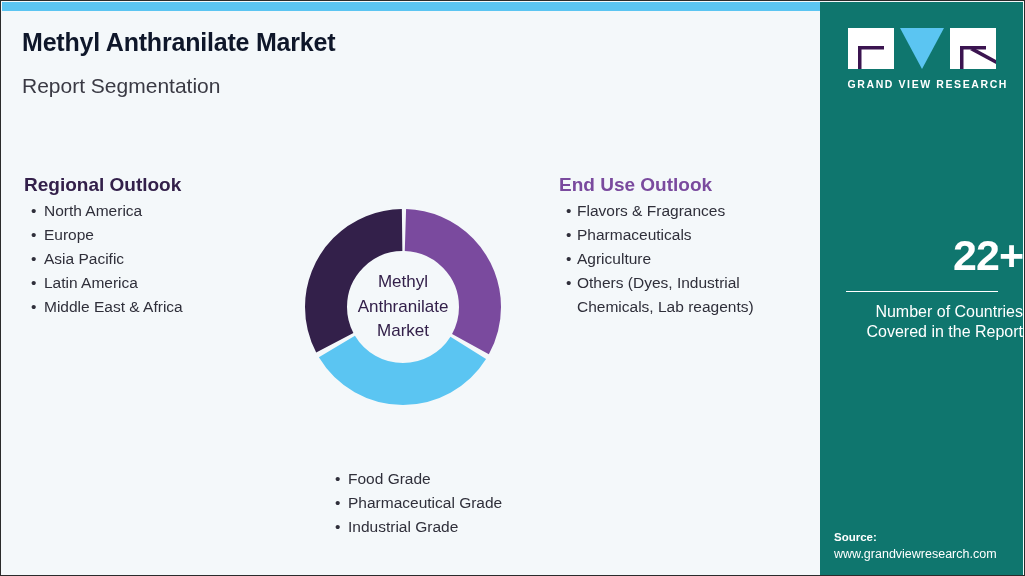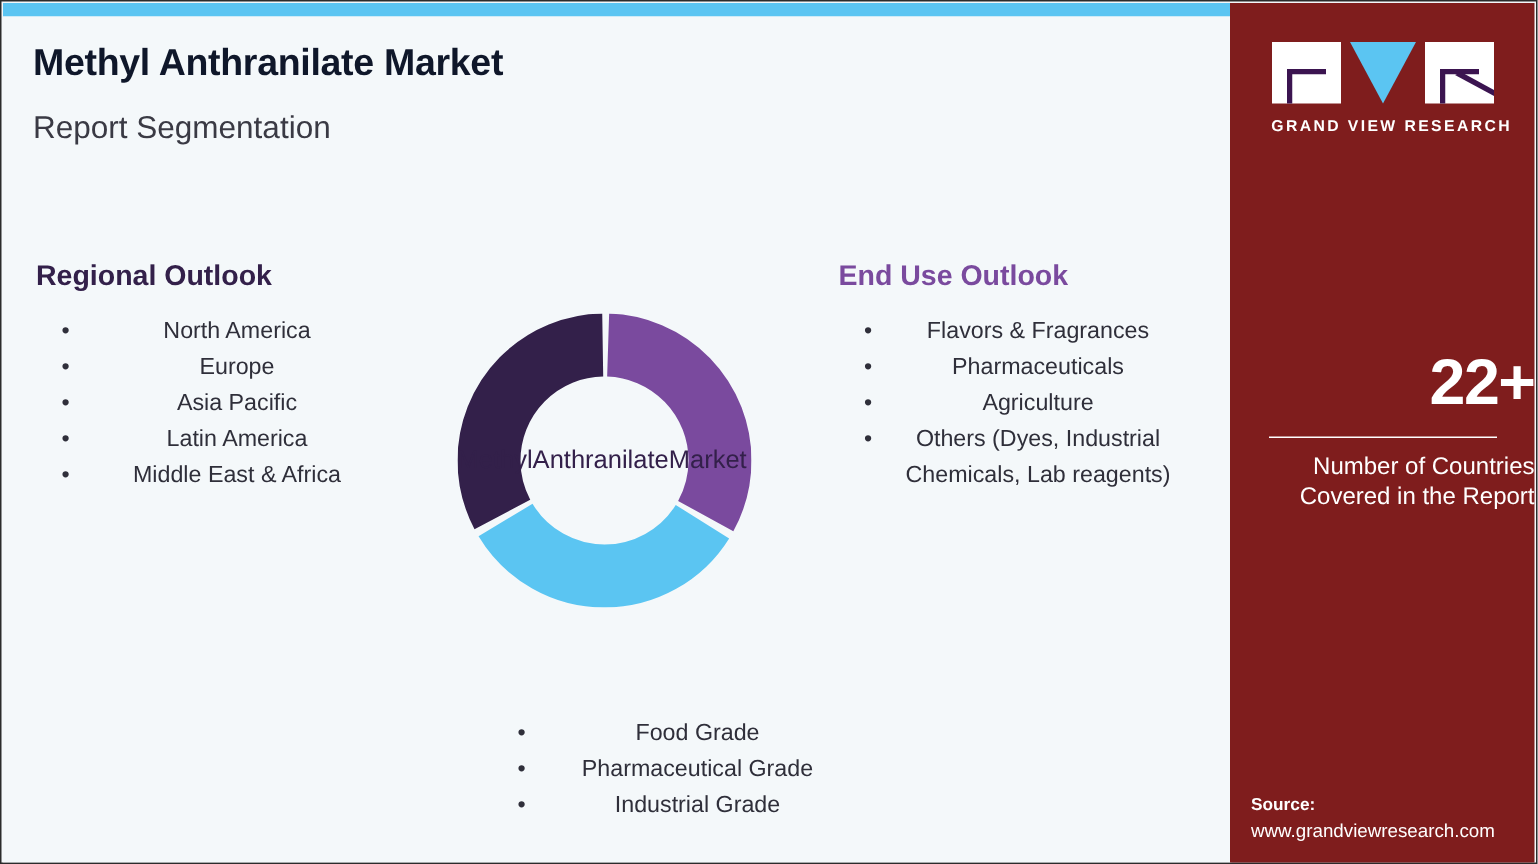--- a/index.html
+++ b/index.html
@@ -68,23 +68,22 @@
   
   .outlook { position: absolute; }
   .outlook-title {
     font-size: 19px;
     font-weight: bold;
     margin: 0 0 2px 0;
     line-height: 1.25;
   }
   .outlook-list {
     list-style: none;
-    margin: 12px;
+    margin: 2px;
     padding: 0;
-    text-align: center;
   }
   .outlook-list li {
     font-size: 15.5px;
     color: #2f2f3a;
     line-height: 1.55;
     padding-left: 14px;
     position: relative;
   }
   .outlook-list li::before {
     content: "\2022";
@@ -119,38 +118,38 @@
     width: 196px;
     height: 196px;
   }
   #donut-center-label {
     position: absolute;
     left: 0;
     top: 0;
     width: 196px;
     height: 196px;
     display: flex;
-    flex-direction: row;
+    flex-direction: column;
     align-items: center;
-    justify-content: flex-start;
+    justify-content: center;
     font-size: 17px;
     color: #33204a;
     line-height: 1.45;
     text-align: center;
     pointer-events: none;
   }
 
   
   #side-panel {
     position: absolute;
     right: 1px;
     top: 1px;
     width: 203px;
     height: 574px;
-    background: #7f1d1d;
+    background: #0f766e;
     color: #ffffff;
   }
 
   #logo {
     position: absolute;
     left: 50%;
     transform: translateX(-50%);
     top: 24px;
     width: 148px;
     text-align: center;

